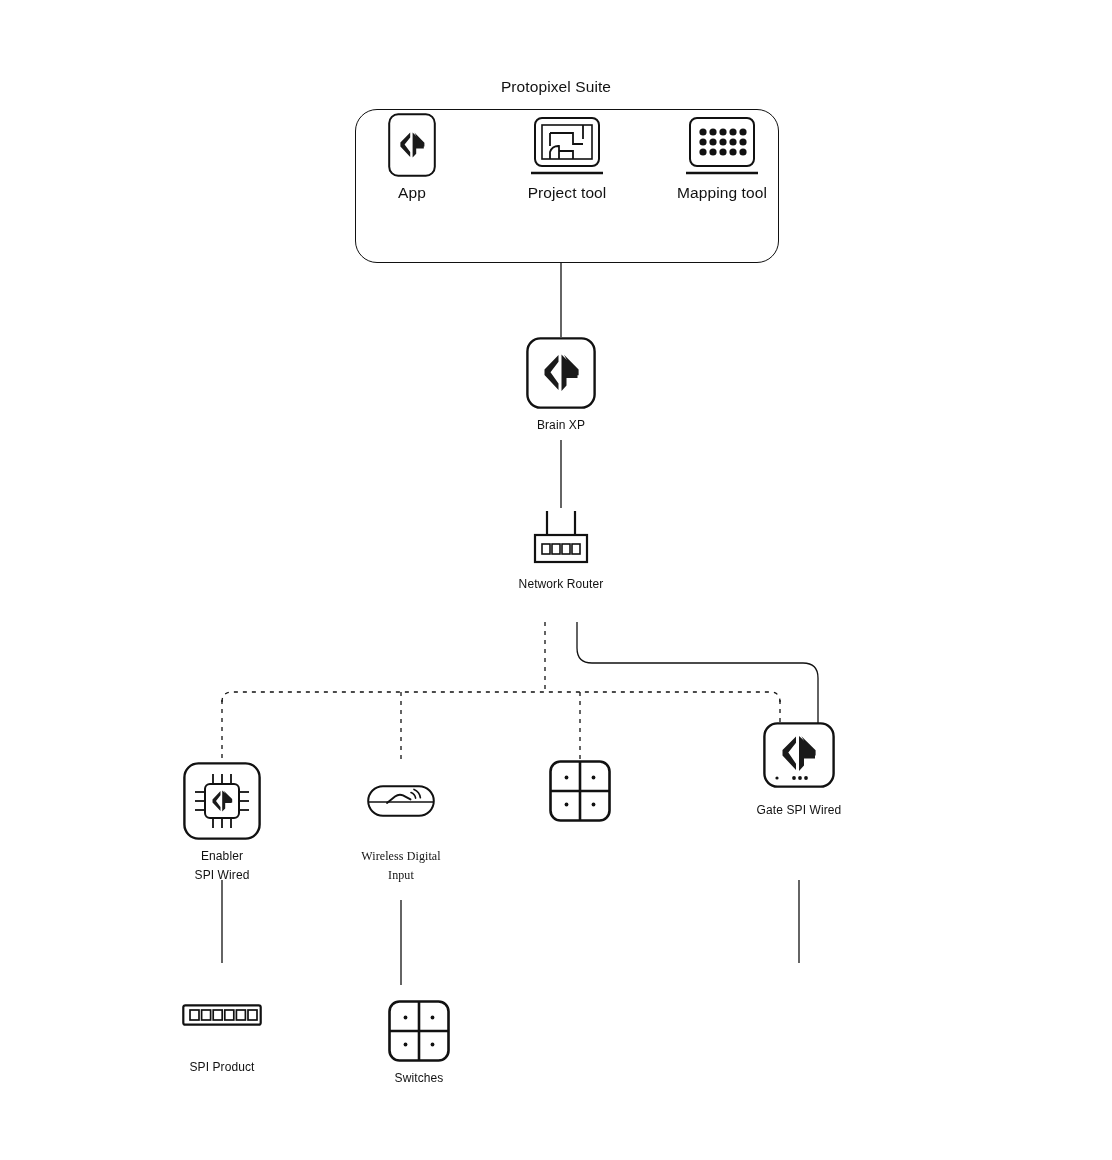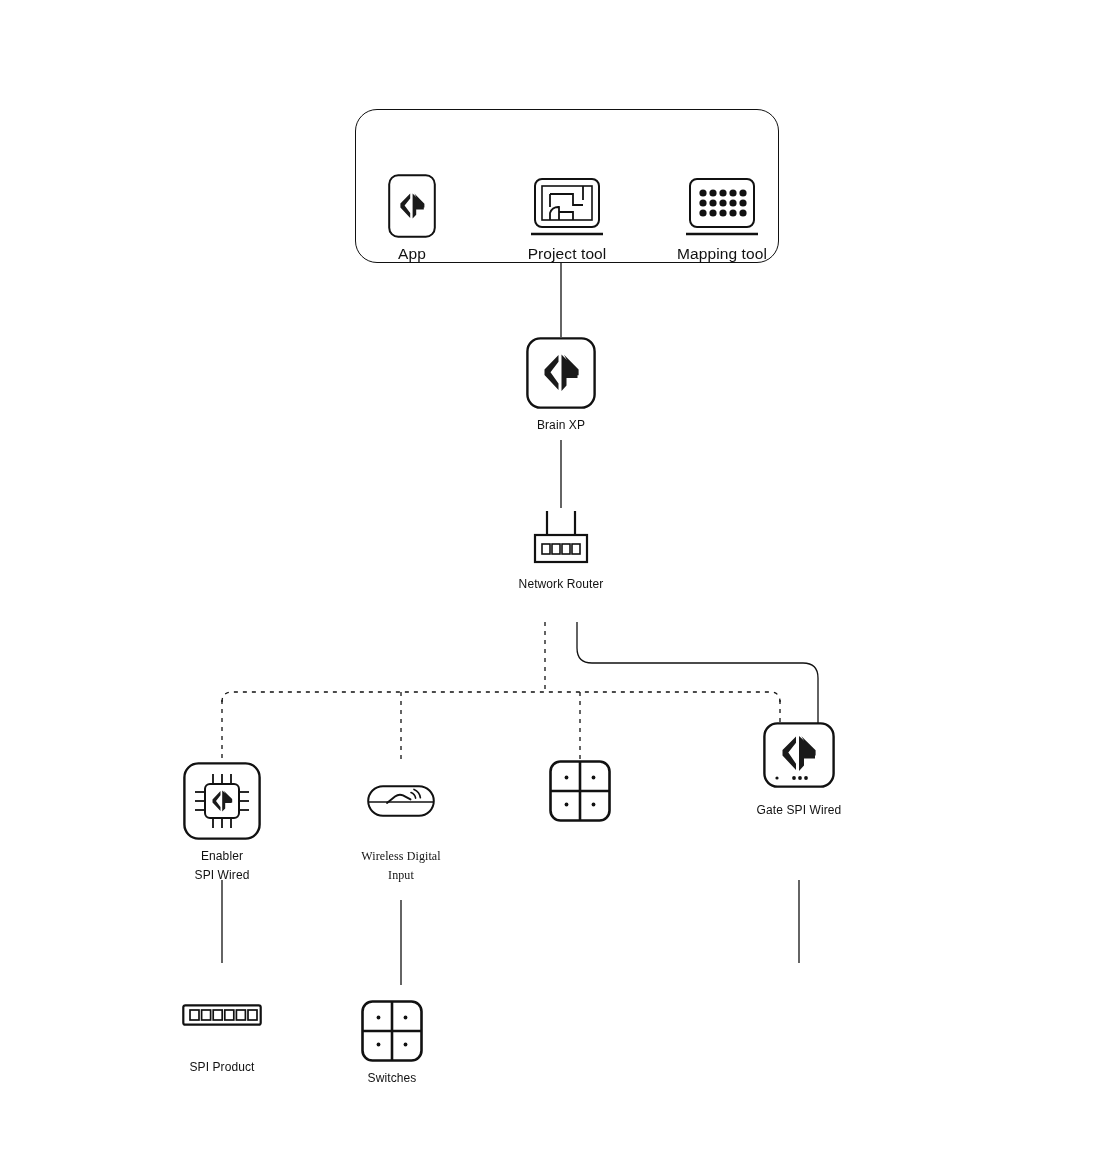--- a/index.html
+++ b/index.html
@@ -47,21 +47,21 @@
     width: 424px; height: 154px;
     border: 1.4px solid #111111;
     border-radius: 22px;
     background: #fff;
   }
   .suite-items {
     position: absolute;
     left: 355px; top: 109px;
     width: 424px; height: 154px;
     display: flex;
-    align-items: flex-end;
+    align-items: flex-start;
     justify-content: center;
     gap: 45px;
   }
   .suite-item { width: 110px; text-align: center; }
   .suite-item .suite-item-label {
     font-size: 15.5px; color: #111111; margin-top: 7px; letter-spacing: 0.1px;
   }
   .icon-slot { display: flex; justify-content: center; align-items: flex-end; height: 68px; }
 </style>
 </head>
@@ -84,20 +84,21 @@
     <line x1="580" y1="692" x2="580" y2="760" stroke="#111" stroke-width="1.3" stroke-dasharray="4 5"></line>
     <line x1="780" y1="700" x2="780" y2="760" stroke="#111" stroke-width="1.3" stroke-dasharray="4 5"></line>
 
     <path d="M577,622 L577,648 Q577,663 592,663 L803,663 Q818,663 818,678 L818,760" stroke="#111" stroke-width="1.3" fill="none"></path>
 
     <line x1="222" y1="880" x2="222" y2="963" stroke="#111" stroke-width="1.3"></line>
     <line x1="401" y1="900" x2="401" y2="985" stroke="#111" stroke-width="1.3"></line>
     <line x1="799" y1="880" x2="799" y2="963" stroke="#111" stroke-width="1.3"></line>
   </svg>
 
+  <div class="suite-title">Protopixel Suite</div>
   <div class="suite-box"></div>
 
   <div class="suite-items">
 
     <div class="suite-item">
       <div class="icon-slot">
         <svg width="48" height="64" viewBox="0 0 48 64">
           <rect x="1.2" y="1.2" width="45.6" height="61.6" rx="9" fill="#fff" stroke="#111" stroke-width="2"></rect>
           <path d="M22.2 19.4 L12.4 29.6 L12.4 33.6 L22.2 44 L22.2 39 L16.6 31.6 L22.2 24.4 Z" fill="#1a1a1a"></path>
           <path d="M24.6 19.4 L24.6 44.6 L28.2 40.8 L28.2 35.6 L35.8 35.6 L35.8 31.2 L28.2 23 Z" fill="#1a1a1a"></path>
@@ -266,21 +267,21 @@
           <rect x="31.2" y="8" width="9" height="10"></rect>
           <rect x="42.8" y="8" width="9" height="10"></rect>
           <rect x="54.4" y="8" width="9" height="10"></rect>
           <rect x="66" y="8" width="9" height="10"></rect>
         </g>
       </svg>
     </div>
     <div class="node-label" style="margin-top:24px;">SPI Product</div>
   </div>
 
-  <div class="node" style="left:312px; top:1000px; width:160px;">
+  <div class="node" style="left:339px; top:1000px; width:160px;">
     <div class="icon-slot" style="height:62px; align-items:center;">
       <svg width="62" height="62" viewBox="0 0 62 62">
         <rect x="1.5" y="1.5" width="59" height="59" rx="10" fill="#fff" stroke="#111" stroke-width="2.6"></rect>
         <line x1="31" y1="2" x2="31" y2="60" stroke="#111" stroke-width="2.6"></line>
         <line x1="2" y1="31" x2="60" y2="31" stroke="#111" stroke-width="2.6"></line>
         <g fill="#111">
           <circle cx="17.5" cy="17.5" r="1.9"></circle>
           <circle cx="44.5" cy="17.5" r="1.9"></circle>
           <circle cx="17.5" cy="44.5" r="1.9"></circle>
           <circle cx="44.5" cy="44.5" r="1.9"></circle>

